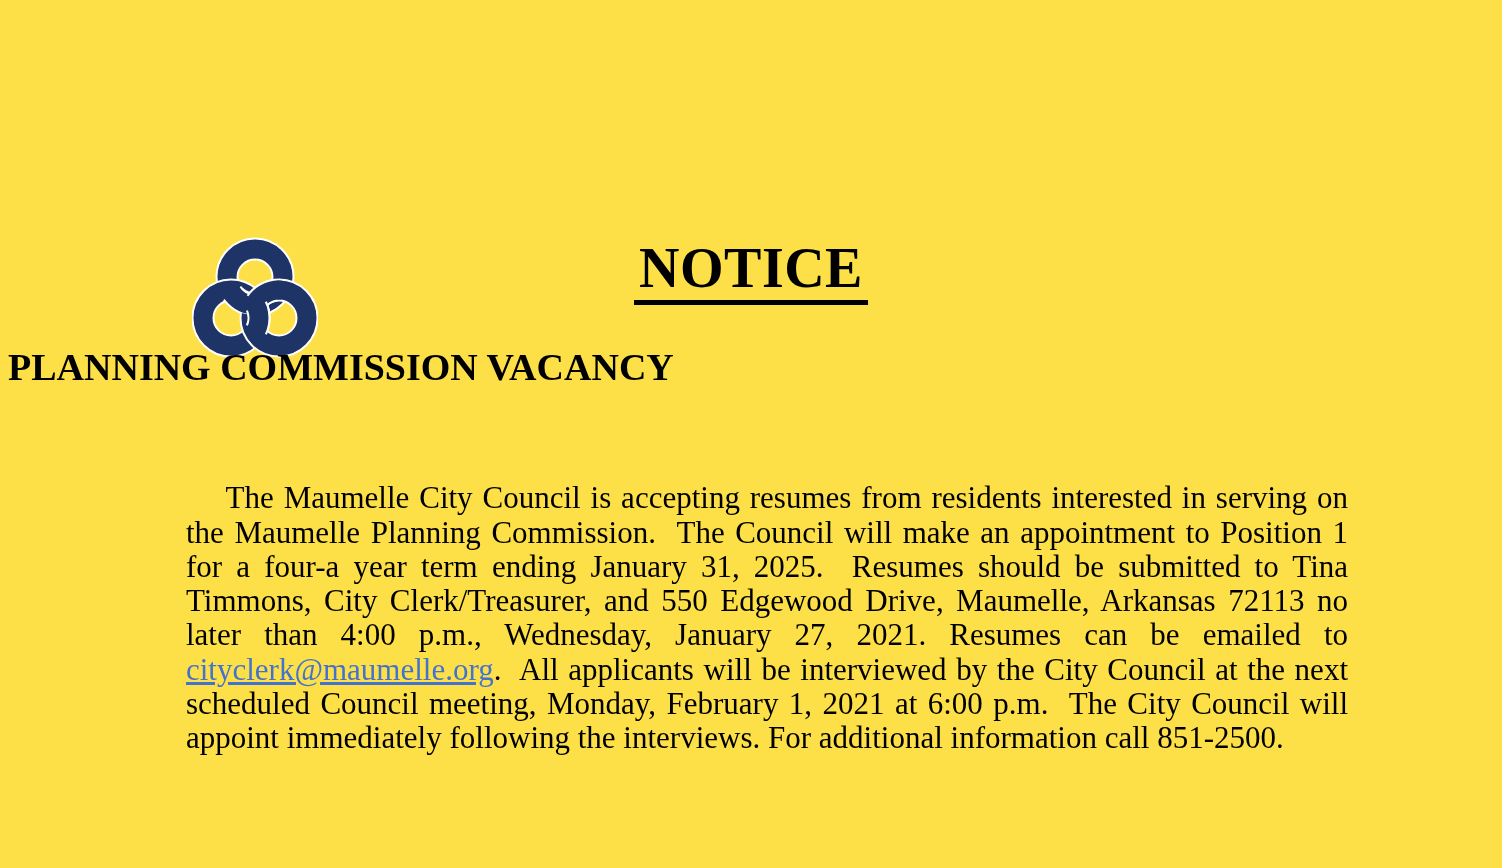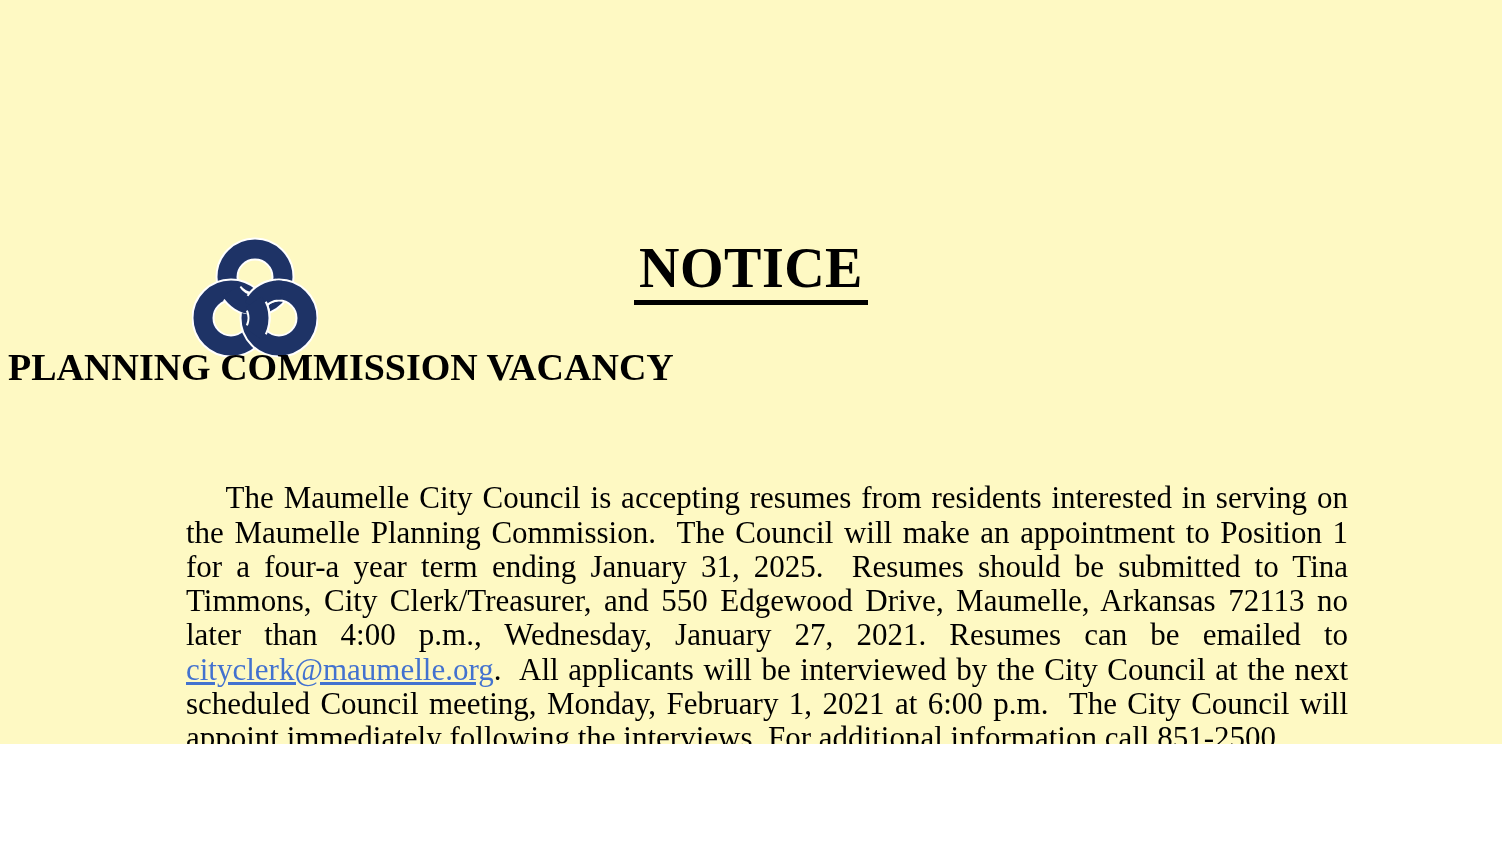--- a/index.html
+++ b/index.html
@@ -3,22 +3,22 @@
 <meta charset="utf-8">
 <style>
   html, body {
     margin: 0;
     padding: 0;
     background: #ffffff;
   }
   .page {
     position: relative;
     width: 1502px;
-    height: 744px;
-    background: #fef9c3;
+    height: 868px;
+    background: #fde047;
     overflow: hidden;
     font-family: "Liberation Serif", "DejaVu Serif", serif;
     color: #000000;
   }
   .logo {
     position: absolute;
     left: 192px;
     top: 236px;
     width: 126px;
     height: 126px;

